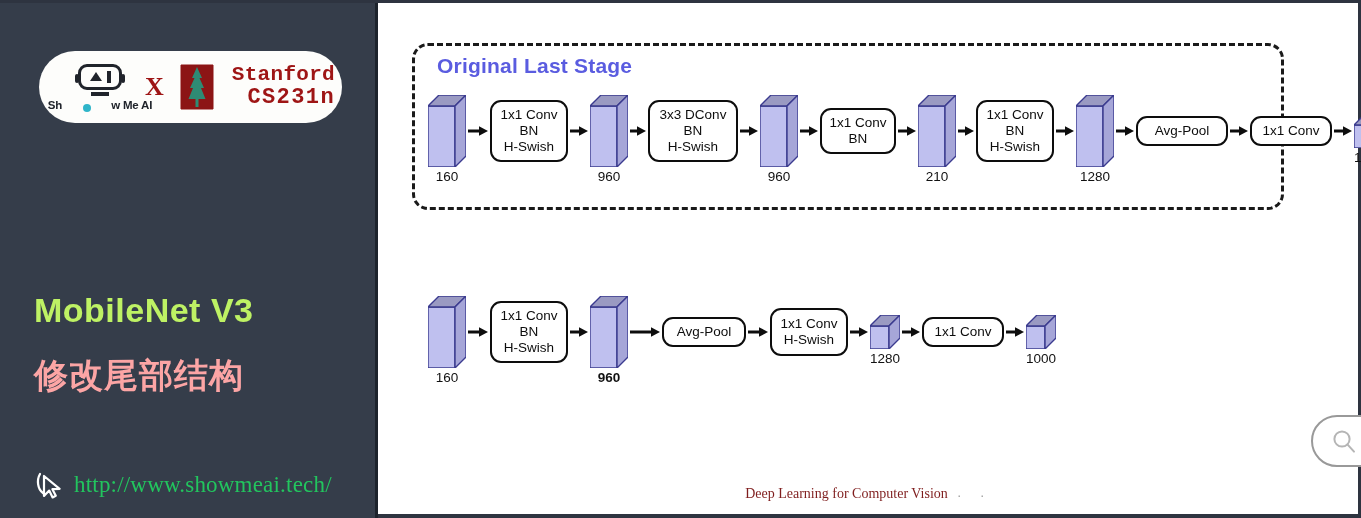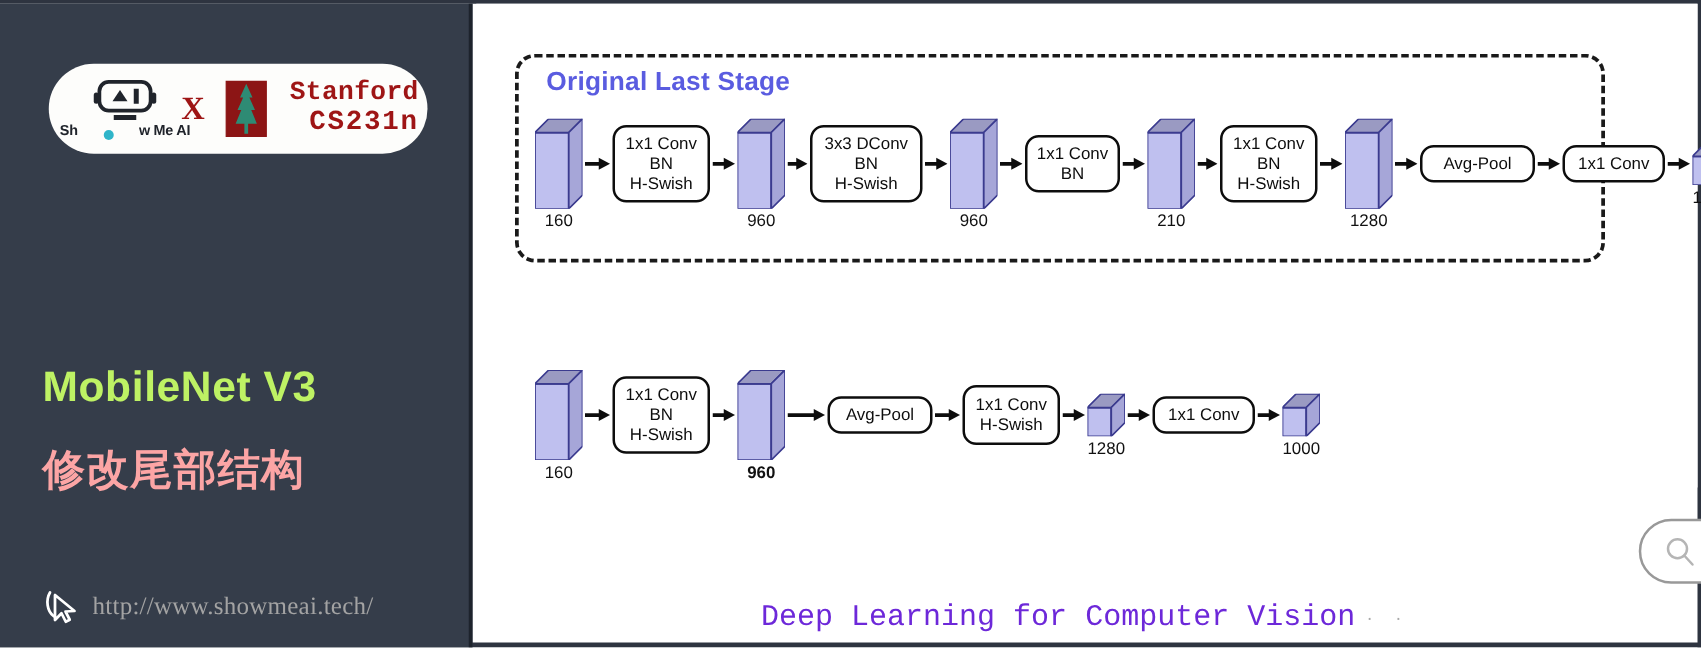--- a/index.html
+++ b/index.html
@@ -102,21 +102,21 @@
     position: absolute; left: 34px; top: 350px;
     color: #fca5a5; font-size: 34px; font-weight: bold;
     letter-spacing: 1px; white-space: nowrap;
   }
   .side-url-row {
     position: absolute; left: 34px; top: 466px;
     display: flex; align-items: center;
   }
   .cursor-ico { width: 32px; height: 32px; flex: none; }
   .side-url {
-    color: #a3a3a3; font-size: 20px; letter-spacing: 0.2px;
+    color: #22c55e; font-size: 23px; letter-spacing: 0.2px;
     font-family: "Liberation Serif", serif; white-space: nowrap;
     margin-left: 8px;
   }
 
   
   .main {
     position: absolute; left: 381px; top: 0;
     width: 977px; height: 387px; background: #ffffff;
   }
 
@@ -169,21 +169,21 @@
   }
   .search-ico { width: 26px; height: 26px; flex: none; }
 
   
   .footer {
     position: absolute; left: 381px; top: 472px;
     width: 977px; height: 38px;
     display: flex; align-items: center; justify-content: center;
     white-space: nowrap;
   }
-  .f-en { font-size: 24px; color: #6d28d9; font-family: Liberation Mono, monospace; }
+  .f-en { font-size: 14px; color: #7f1d1d; font-family: Liberation Serif, serif; }
   .f-dot { font-size: 15px; color: #a7a7a7; margin: 0 9px; }
   .f-cn { font-size: 19px; color: #9a9a9a; font-weight: bold; }
   .f-note { font-size: 15px; color: #bdbdbd; }
 </style>
 </head>
 <body>
 
 <div id="root">
 
   <div class="sidebar">

